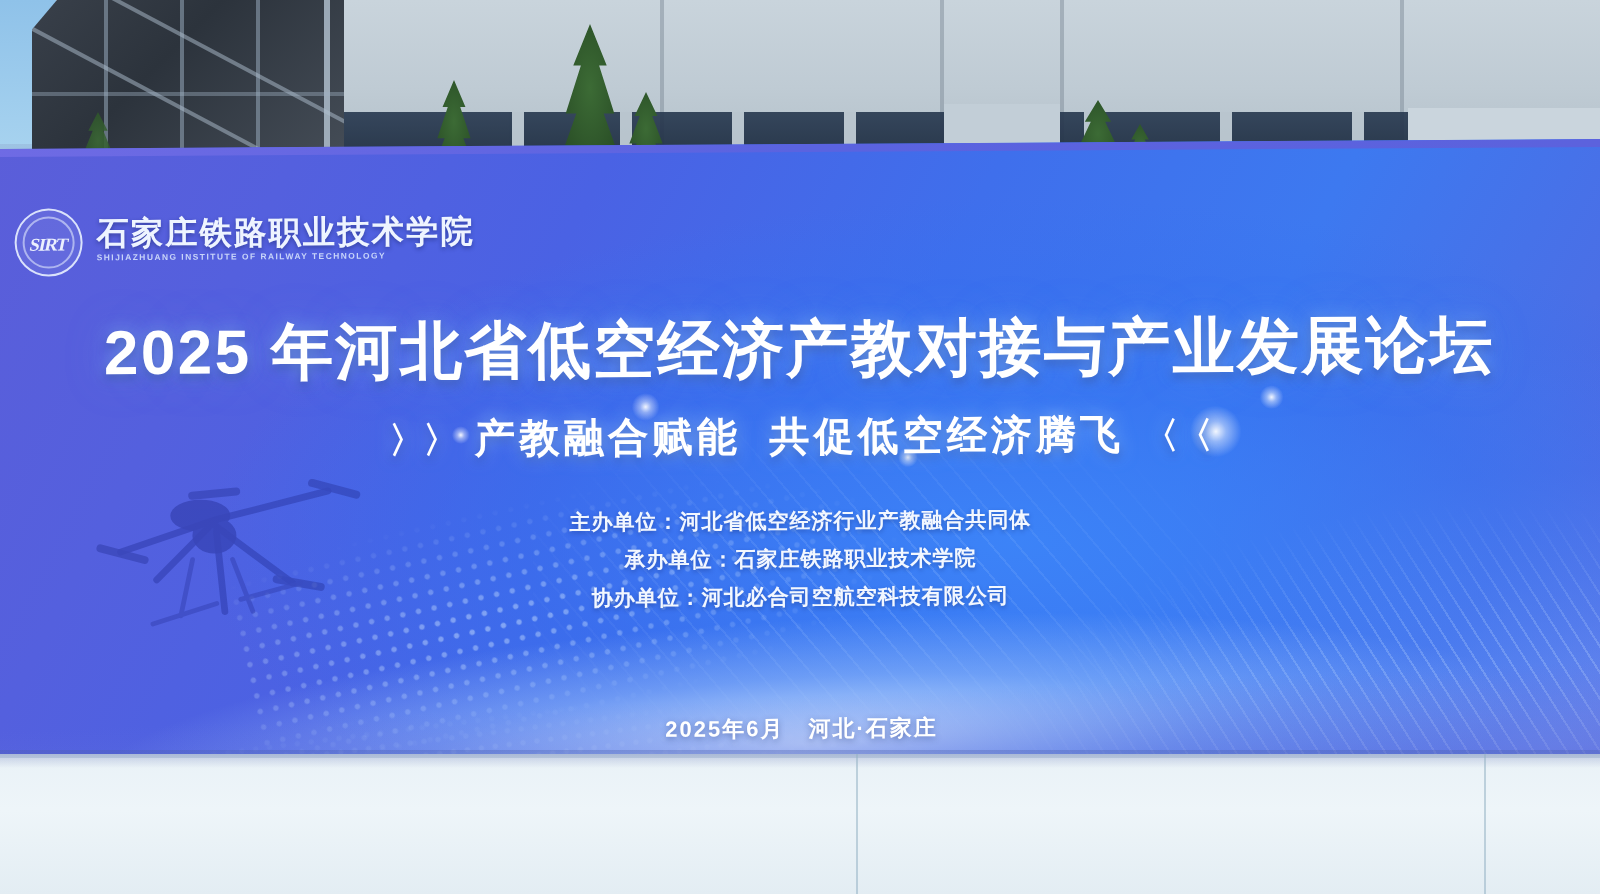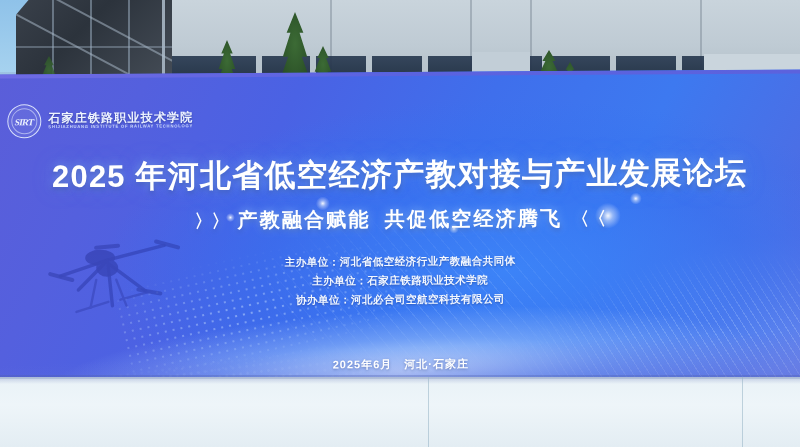--- a/index.html
+++ b/index.html
@@ -212,21 +212,21 @@
     left: 50%; top: 52%;
     transform: translate(-50%,-50%) skewX(-12deg);
     font-size: 9px;
     letter-spacing: -0.5px;
     font-weight: 700;
     color: rgba(242,248,255,0.95);
     font-family: "Liberation Serif", serif;
   }
   .logo-texts { display: flex; flex-direction: column; gap: 1px; }
   .logo-cn {
-    font-size: 12px;
+    font-size: 16px;
     font-weight: 700;
     color: #eef4ff;
     letter-spacing: 1.2px;
     line-height: 1;
     text-shadow: 0 1px 2px rgba(20,30,90,0.45);
   }
   .logo-en {
     font-size: 4.2px;
     font-weight: 700;
     color: rgba(226,238,255,0.82);
@@ -423,21 +423,21 @@
     </div>
 
     <div class="title-main">2025 年河北省低空经济产教对接与产业发展论坛</div>
 
     <div class="title-sub">
       <span class="chev">〉〉</span><span>产教融合赋能</span><span class="gap"></span><span>共促低空经济腾飞</span><span class="chev">〈〈</span>
     </div>
 
     <div class="org-block">
       <div class="org-line">主办单位：河北省低空经济行业产教融合共同体</div>
-      <div class="org-line">主办单位：石家庄铁路职业技术学院</div>
+      <div class="org-line">承办单位：石家庄铁路职业技术学院</div>
       <div class="org-line">协办单位：河北必合司空航空科技有限公司</div>
     </div>
 
     <div class="date-line">2025年6月　河北·石家庄</div>
   </div>
 
   <div class="floor">
     <div class="floor-topline"></div>
     <div class="floor-shadow"></div>
     <div class="floor-seam" style="left:428px;"></div>

